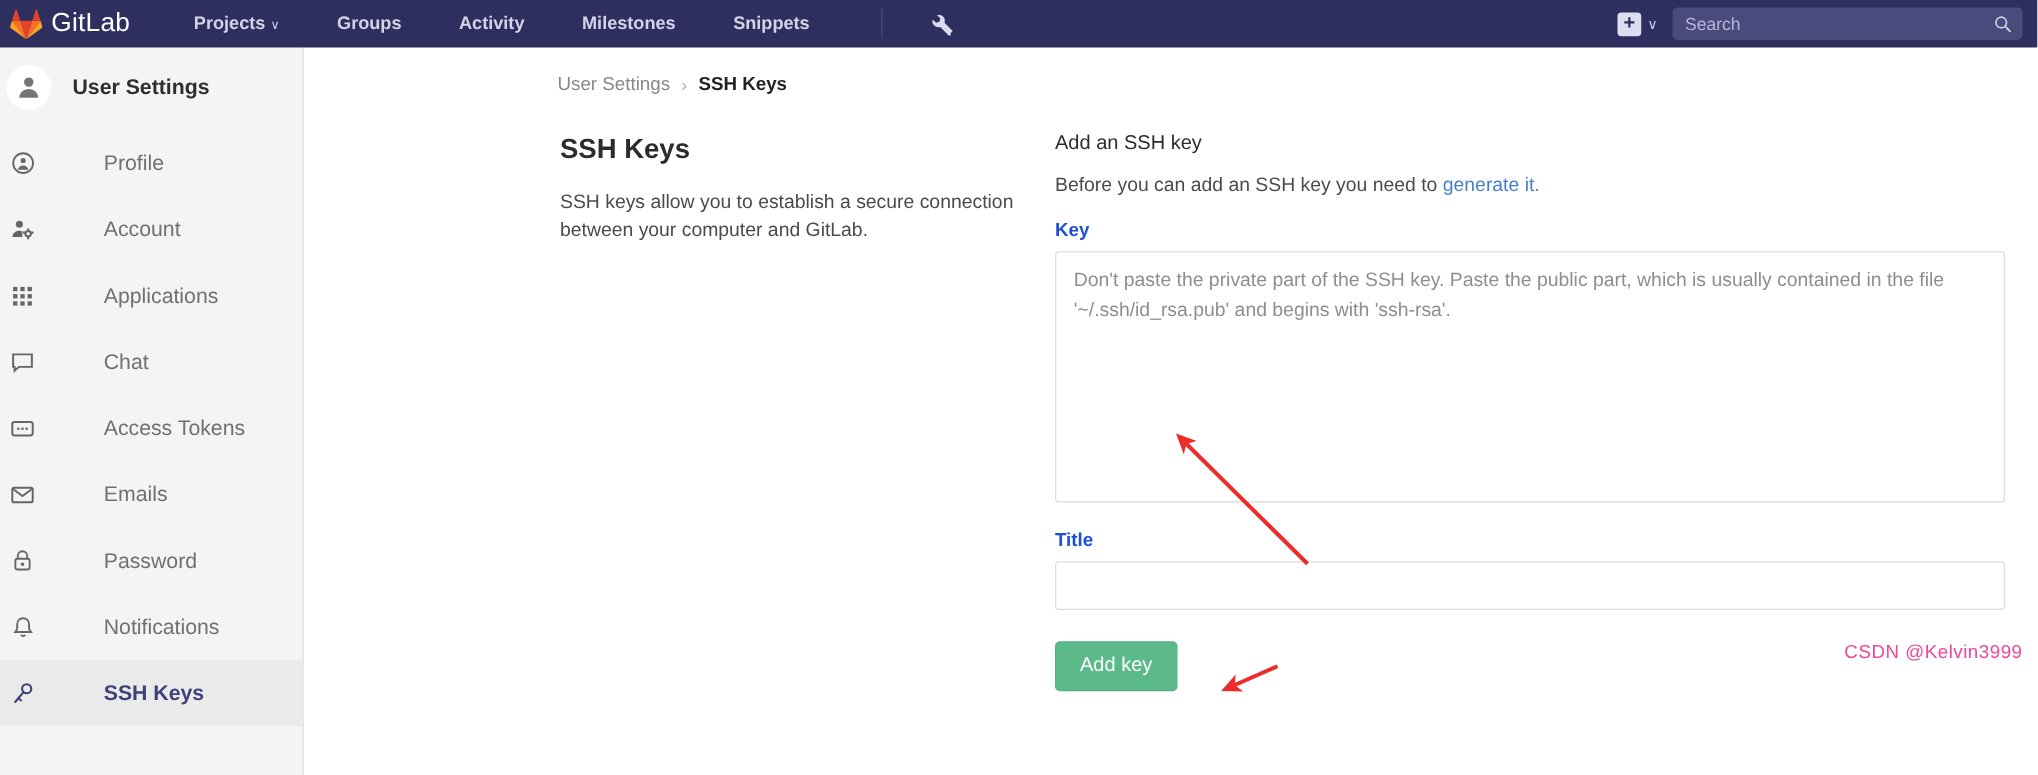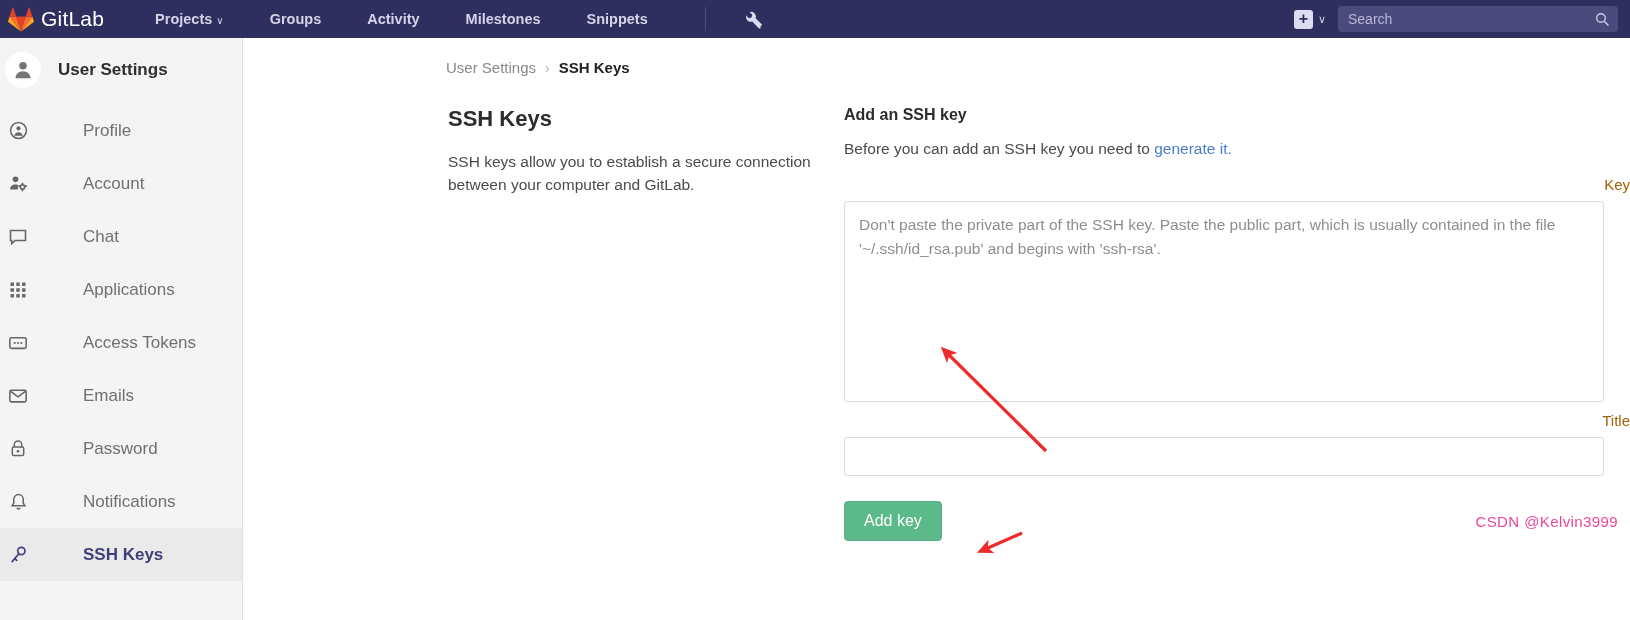--- a/index.html
+++ b/index.html
@@ -124,39 +124,39 @@
   }
   .col-left { width: 396px; flex: 0 0 396px; padding-right: 30px; }
   .col-left h2 {
     font-size: 22px; color: #2c2c2c; font-weight: bold; margin-bottom: 18px;
   }
   .col-left p {
     font-size: 15.5px; color: #4b4b4b; line-height: 1.5;
   }
   .col-right { flex: 1 1 auto; min-width: 0; }
   .form-title {
-    font-size: 16px; color: #2c2c2c; font-weight: bold; margin-bottom: 16px;
+    font-size: 16px; color: #2c2c2c; font-weight: normal; margin-bottom: 16px;
   }
   .form-hint {
     font-size: 15.5px; color: #4b4b4b; margin-bottom: 18px;
   }
   .form-hint a { color: #4a7ecb; text-decoration: none; cursor: pointer; }
   .field-label {
-    font-size: 15px; color: #a16207; font-weight: normal; margin-bottom: 8px; text-align: right;
+    font-size: 15px; color: #1d4ed8; font-weight: bold; margin-bottom: 8px;
   }
   .key-textarea {
     display: block; width: 760px; height: 201px;
     border: 1px solid #dcdcdc; border-radius: 3px;
     padding: 11px 14px; font-size: 15.5px; line-height: 1.55;
     color: #2c2c2c; resize: none; outline: none;
     font-family: "Liberation Sans", sans-serif;
     background: #fff;
   }
   .key-textarea::placeholder { color: #8e8e8e; }
-  .title-row { margin-top: 10px; }
+  .title-row { margin-top: 22px; }
   .title-input {
     display: block; width: 760px; height: 39px;
     border: 1px solid #dcdcdc; border-radius: 3px;
     padding: 0 14px; font-size: 15.5px; color: #2c2c2c; outline: none;
     font-family: "Liberation Sans", sans-serif; background: #fff;
   }
   .add-key-btn {
     margin-top: 25px; display: inline-block;
     background: #5cb98a; border: 1px solid #55b183; border-radius: 4px;
     color: #fff; font-size: 16px;
@@ -254,29 +254,20 @@
       <div class="sidebar-item">
         <span class="s-icon">
           <svg width="20" height="20" viewBox="0 0 24 24">
             <circle cx="9" cy="6.4" r="3.4" fill="currentColor"></circle>
             <path fill="currentColor" d="M2.4 18.6c0-3.7 3-6 6.6-6 1 0 2 .2 2.9.6v5.4z"></path>
             <circle cx="17.4" cy="15.6" r="2.6" fill="none" stroke="currentColor" stroke-width="2"></circle>
             <path fill="currentColor" d="M16.4 10.6h2v2.2h-2zm0 8h2v2.2h-2zm-4-3v-2.2h2.2v2.2zm8 0v-2.2h2.2v2.2z"></path>
           </svg>
         </span>
         <span class="s-label">Account</span>
-      </div>
-
-      <div class="sidebar-item">
-        <span class="s-icon">
-          <svg width="20" height="20" viewBox="0 0 24 24">
-            <path fill="none" stroke="currentColor" stroke-width="1.9" d="M3 4.2h18v12H8.6L4.4 20v-3.8H3z"></path>
-          </svg>
-        </span>
-        <span class="s-label">Chat</span>
       </div>
 
       <div class="sidebar-item">
         <span class="s-icon">
           <svg width="18" height="18" viewBox="0 0 24 24">
             <g fill="currentColor">
               <rect x="2" y="2" width="4.6" height="4.6"></rect>
                 <rect x="9.7" y="2" width="4.6" height="4.6"></rect>
                 <rect x="17.4" y="2" width="4.6" height="4.6"></rect>
               <rect x="2" y="9.7" width="4.6" height="4.6"></rect>
@@ -287,20 +278,29 @@
                 <rect x="17.4" y="17.4" width="4.6" height="4.6"></rect>
             </g>
           </svg>
         </span>
         <span class="s-label">Applications</span>
       </div>
 
       <div class="sidebar-item">
         <span class="s-icon">
           <svg width="20" height="20" viewBox="0 0 24 24">
+            <path fill="none" stroke="currentColor" stroke-width="1.9" d="M3 4.2h18v12H8.6L4.4 20v-3.8H3z"></path>
+          </svg>
+        </span>
+        <span class="s-label">Chat</span>
+      </div>
+
+      <div class="sidebar-item">
+        <span class="s-icon">
+          <svg width="20" height="20" viewBox="0 0 24 24">
             <rect x="2.2" y="5.6" width="19.6" height="12.8" rx="2" fill="none" stroke="currentColor" stroke-width="1.9"></rect>
             <circle cx="8" cy="12" r="1.3" fill="currentColor"></circle>
               <circle cx="12" cy="12" r="1.3" fill="currentColor"></circle>
               <circle cx="16" cy="12" r="1.3" fill="currentColor"></circle>
           </svg>
         </span>
         <span class="s-label">Access Tokens</span>
       </div>
 
       <div class="sidebar-item">

